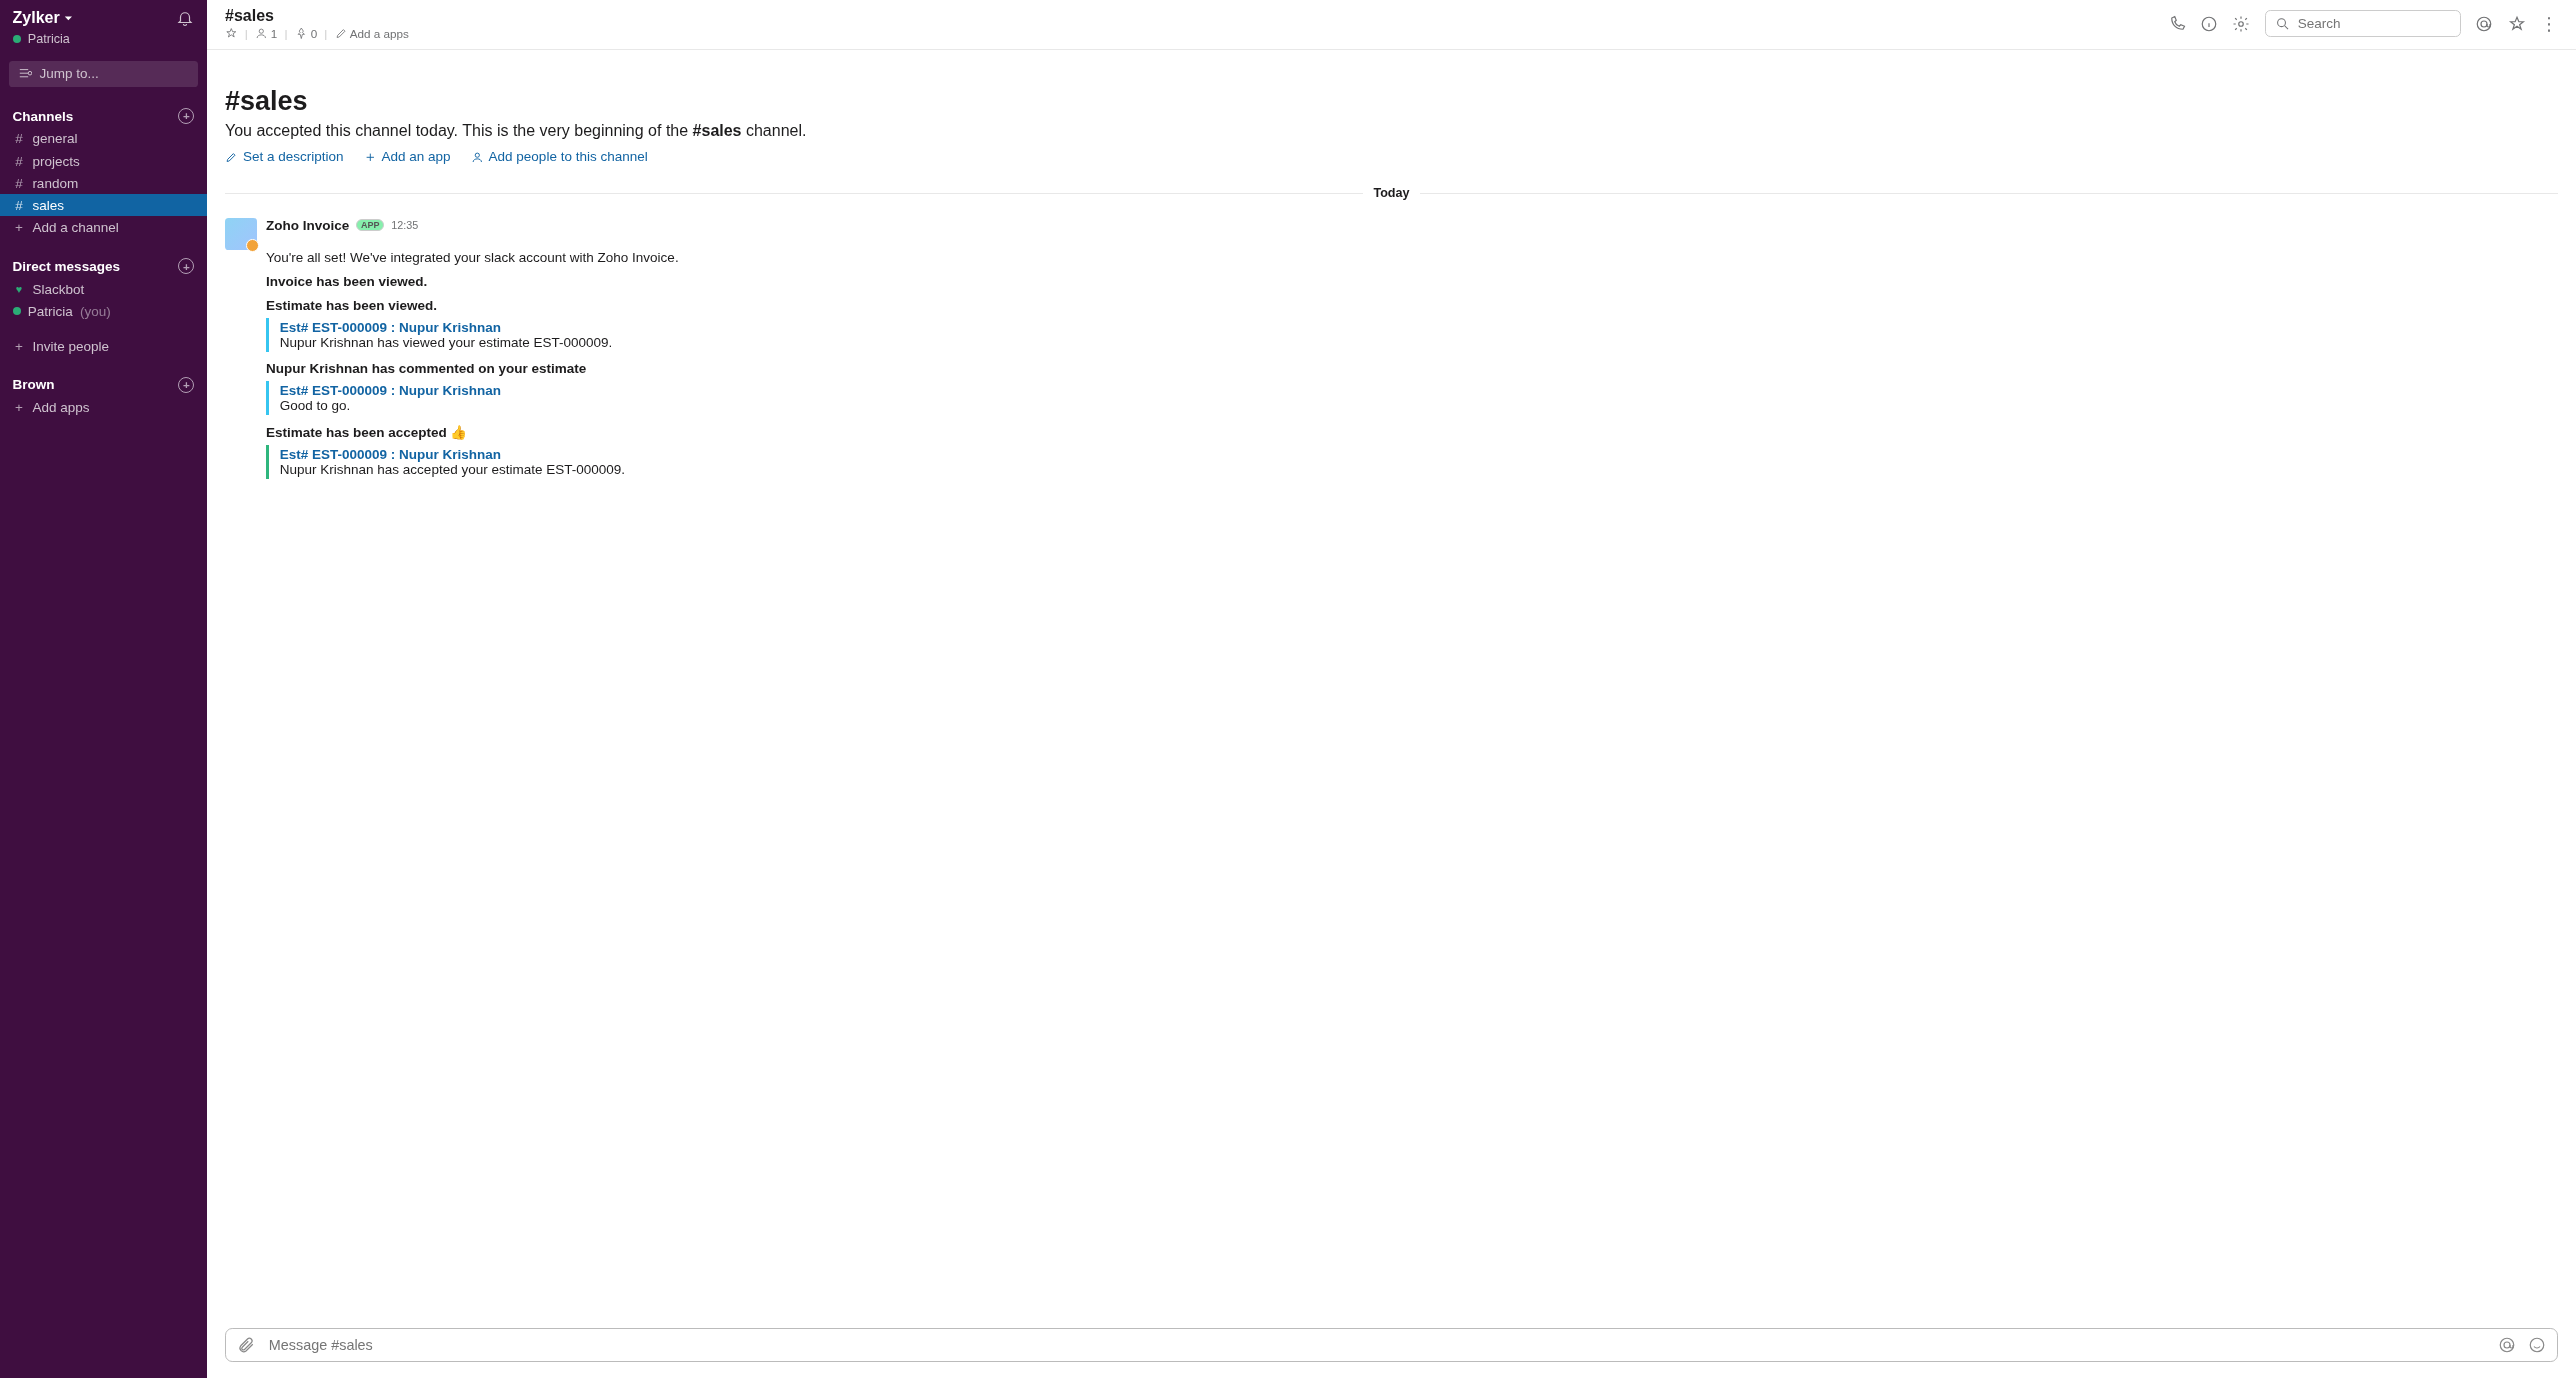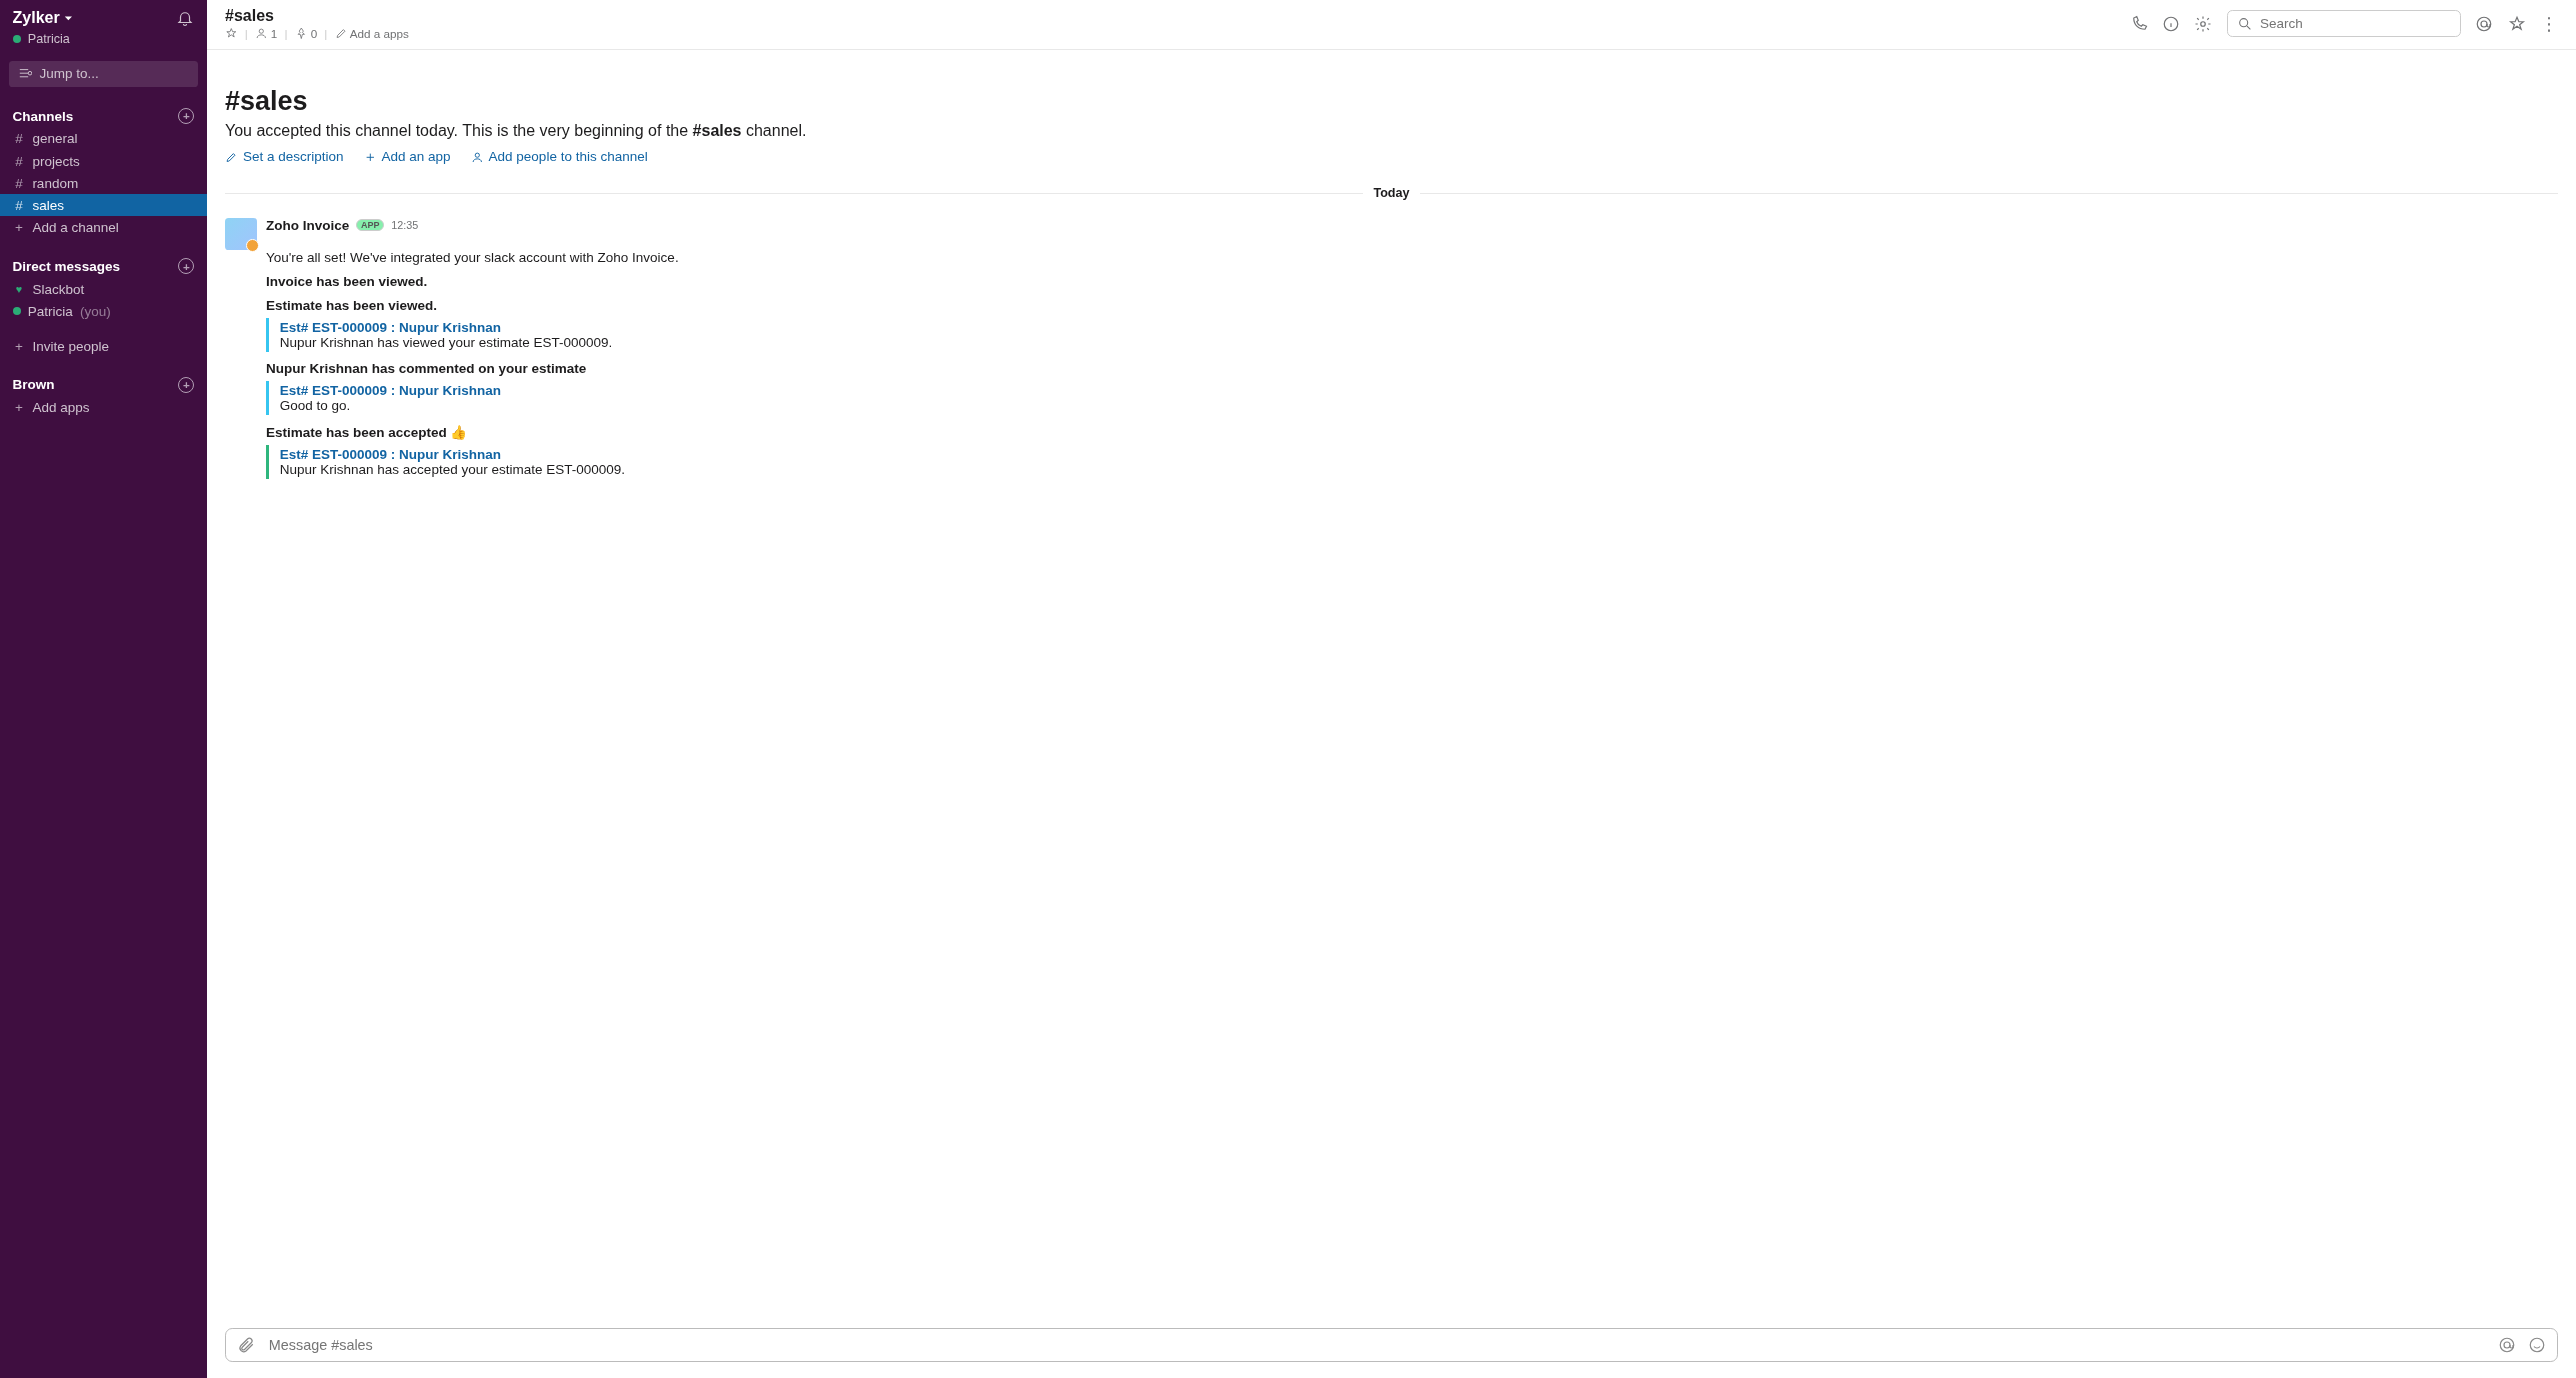--- a/index.html
+++ b/index.html
@@ -106,21 +106,21 @@
   .ch-name { font-weight: 900; font-size: 16px; }
   .ch-meta { display: flex; align-items: center; gap: 7.2px; color: #717274; font-size: 11.7px; }
   .ch-meta .sep { color: #ccc; }
   .ch-meta svg { width: 12.6px; height: 12.6px; stroke: #717274; fill: none; stroke-width: 1.6; vertical-align: -1.8px; }
   .ch-meta .topic { cursor: pointer; }
   .ch-right { display: flex; align-items: center; gap: 14.4px; color: #717274; }
   .ch-right svg { width: 18px; height: 18px; stroke: #717274; fill: none; stroke-width: 1.6; cursor: pointer; }
   .search-box {
     display: flex; align-items: center; gap: 7.2px;
     border: 0.9px solid #ccc; border-radius: 5.4px;
-    padding: 3.6px 9px; width: 234px; color: #999;
+    padding: 3.6px 9px; width: 196px; color: #999;
   }
   .search-box input { border: none; outline: none; font-size: 13.5px; width: 100%; color: #333; background: transparent; }
   .kebab { font-size: 18px; cursor: pointer; }
 
   
   .scroll { flex: 1; overflow-y: auto; padding: 36px 18px 10.8px; }
   .channel-intro { margin-bottom: 18px; }
   .channel-intro h1 { font-size: 27px; font-weight: 900; margin-bottom: 5.4px; }
   .channel-intro p { font-size: 16px; color: #1d1c1d; }
   .channel-intro p .chname { font-weight: 700; }

